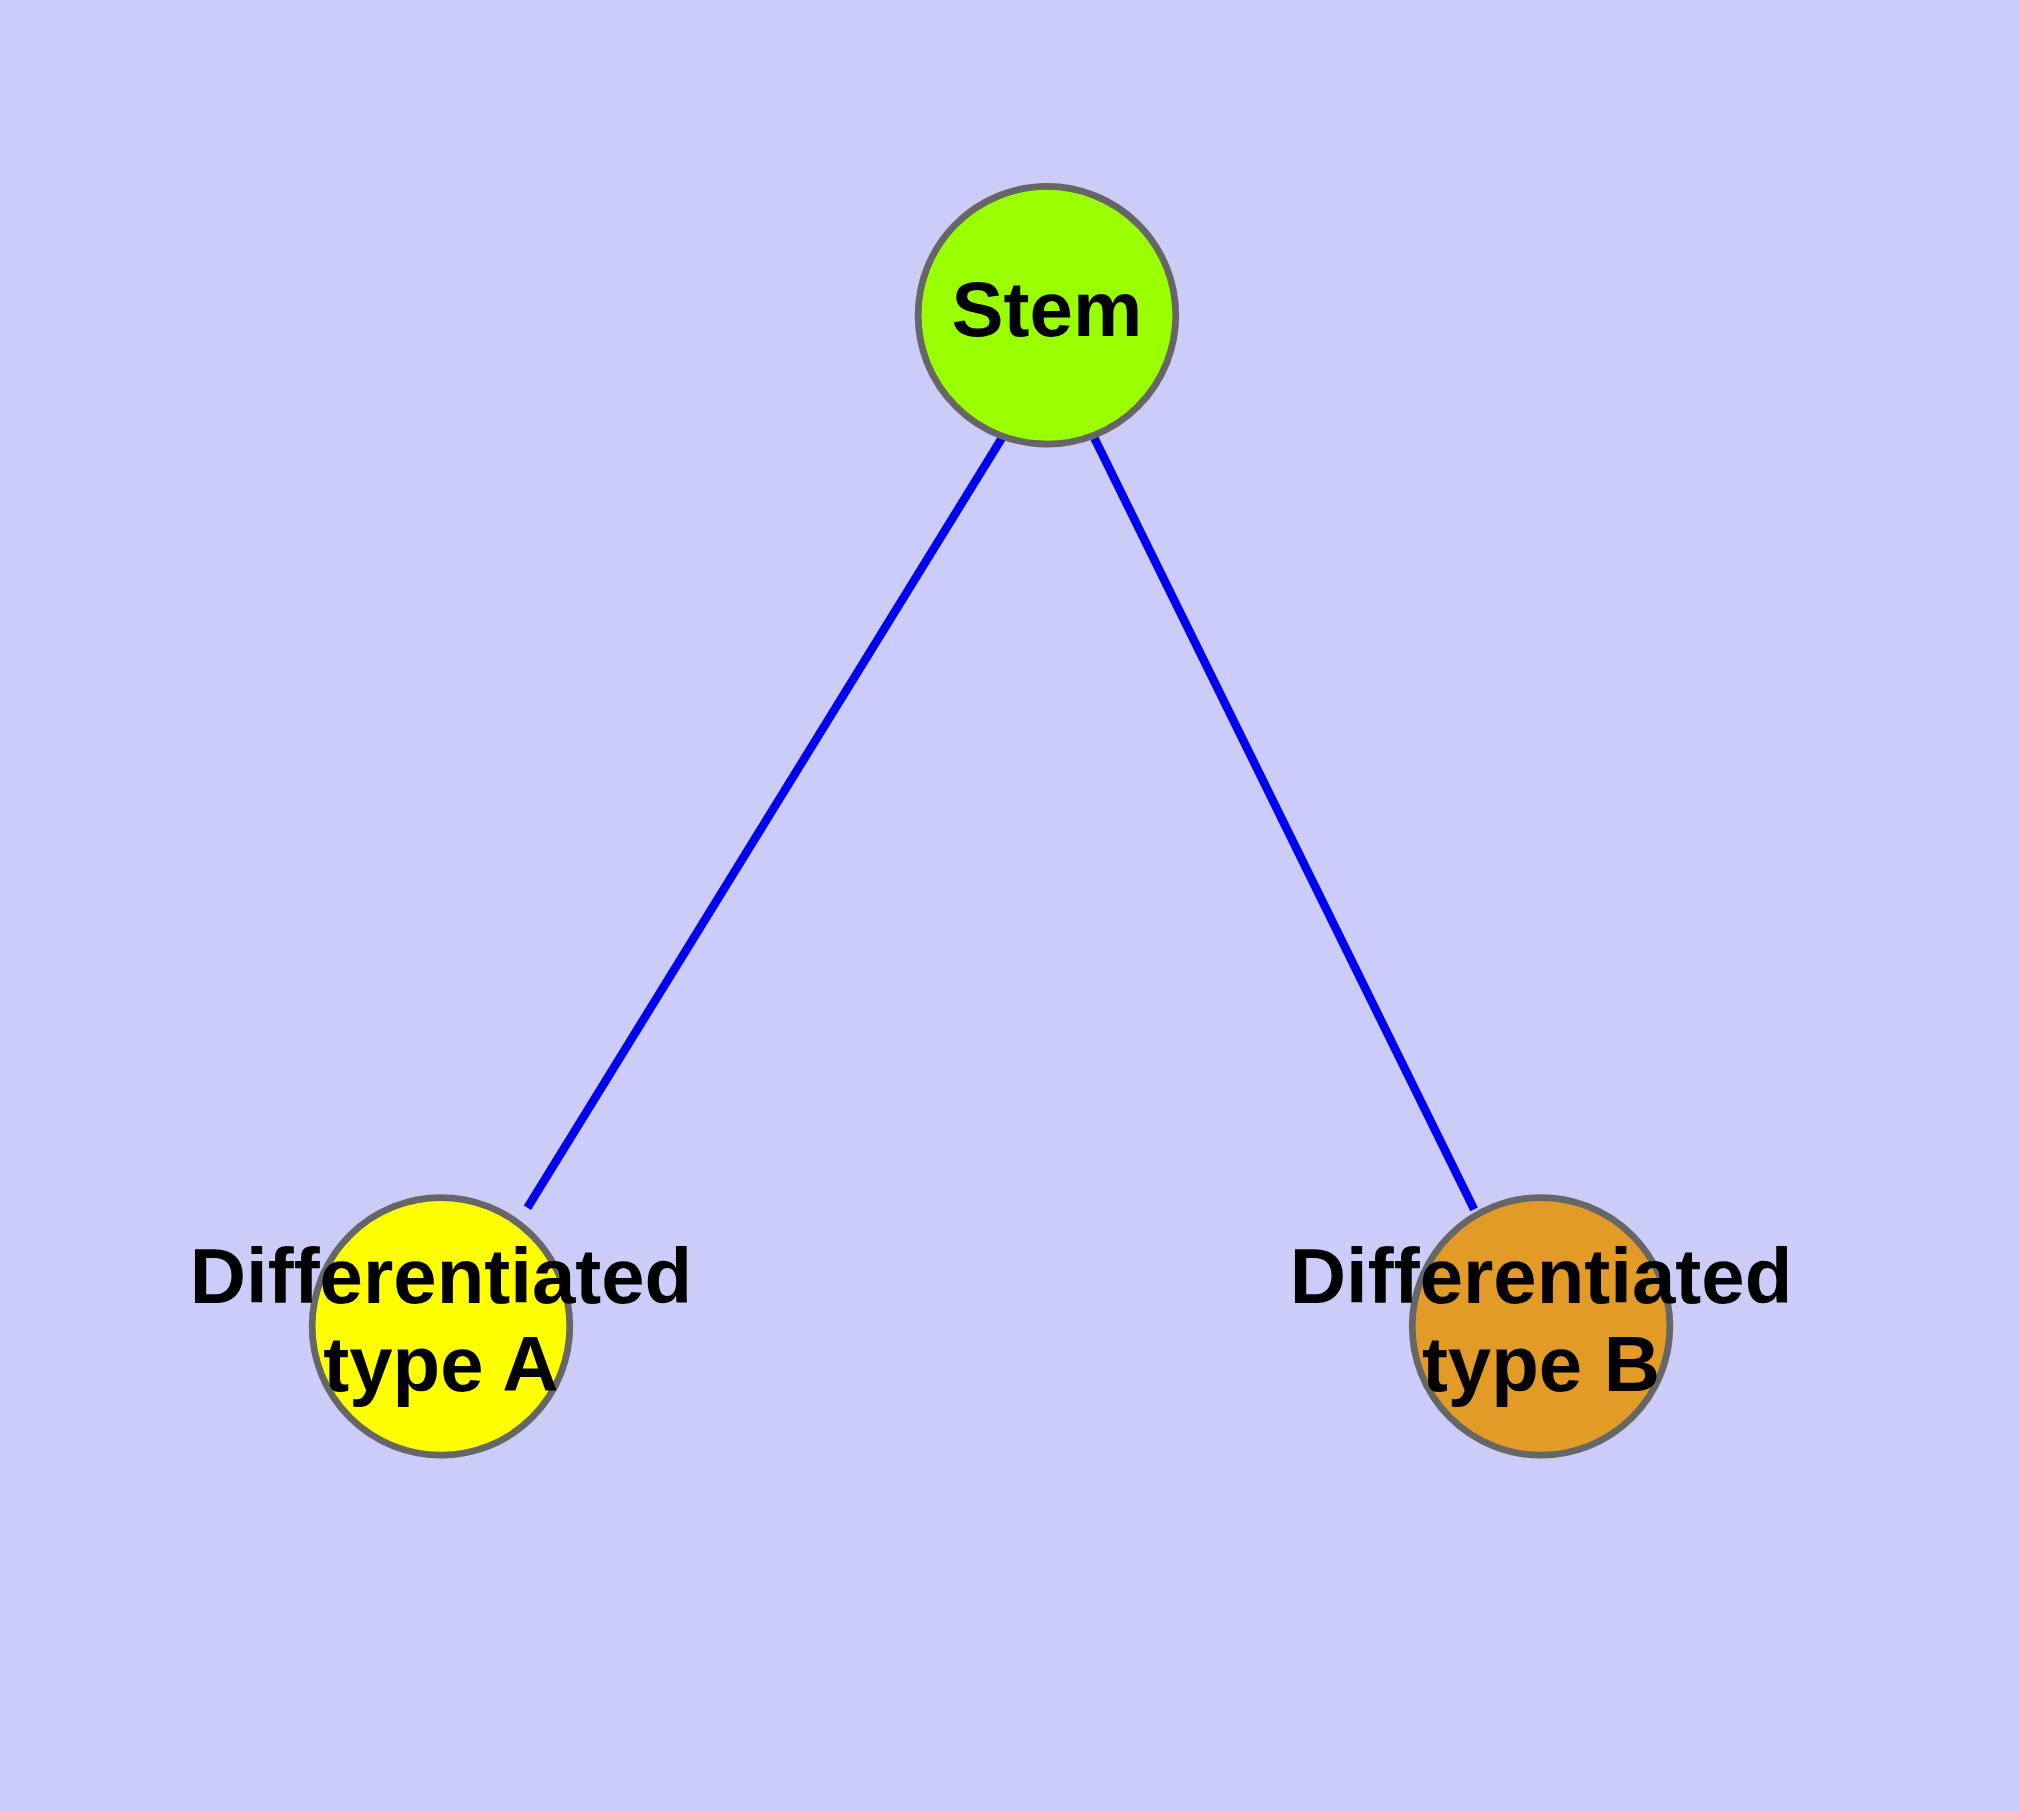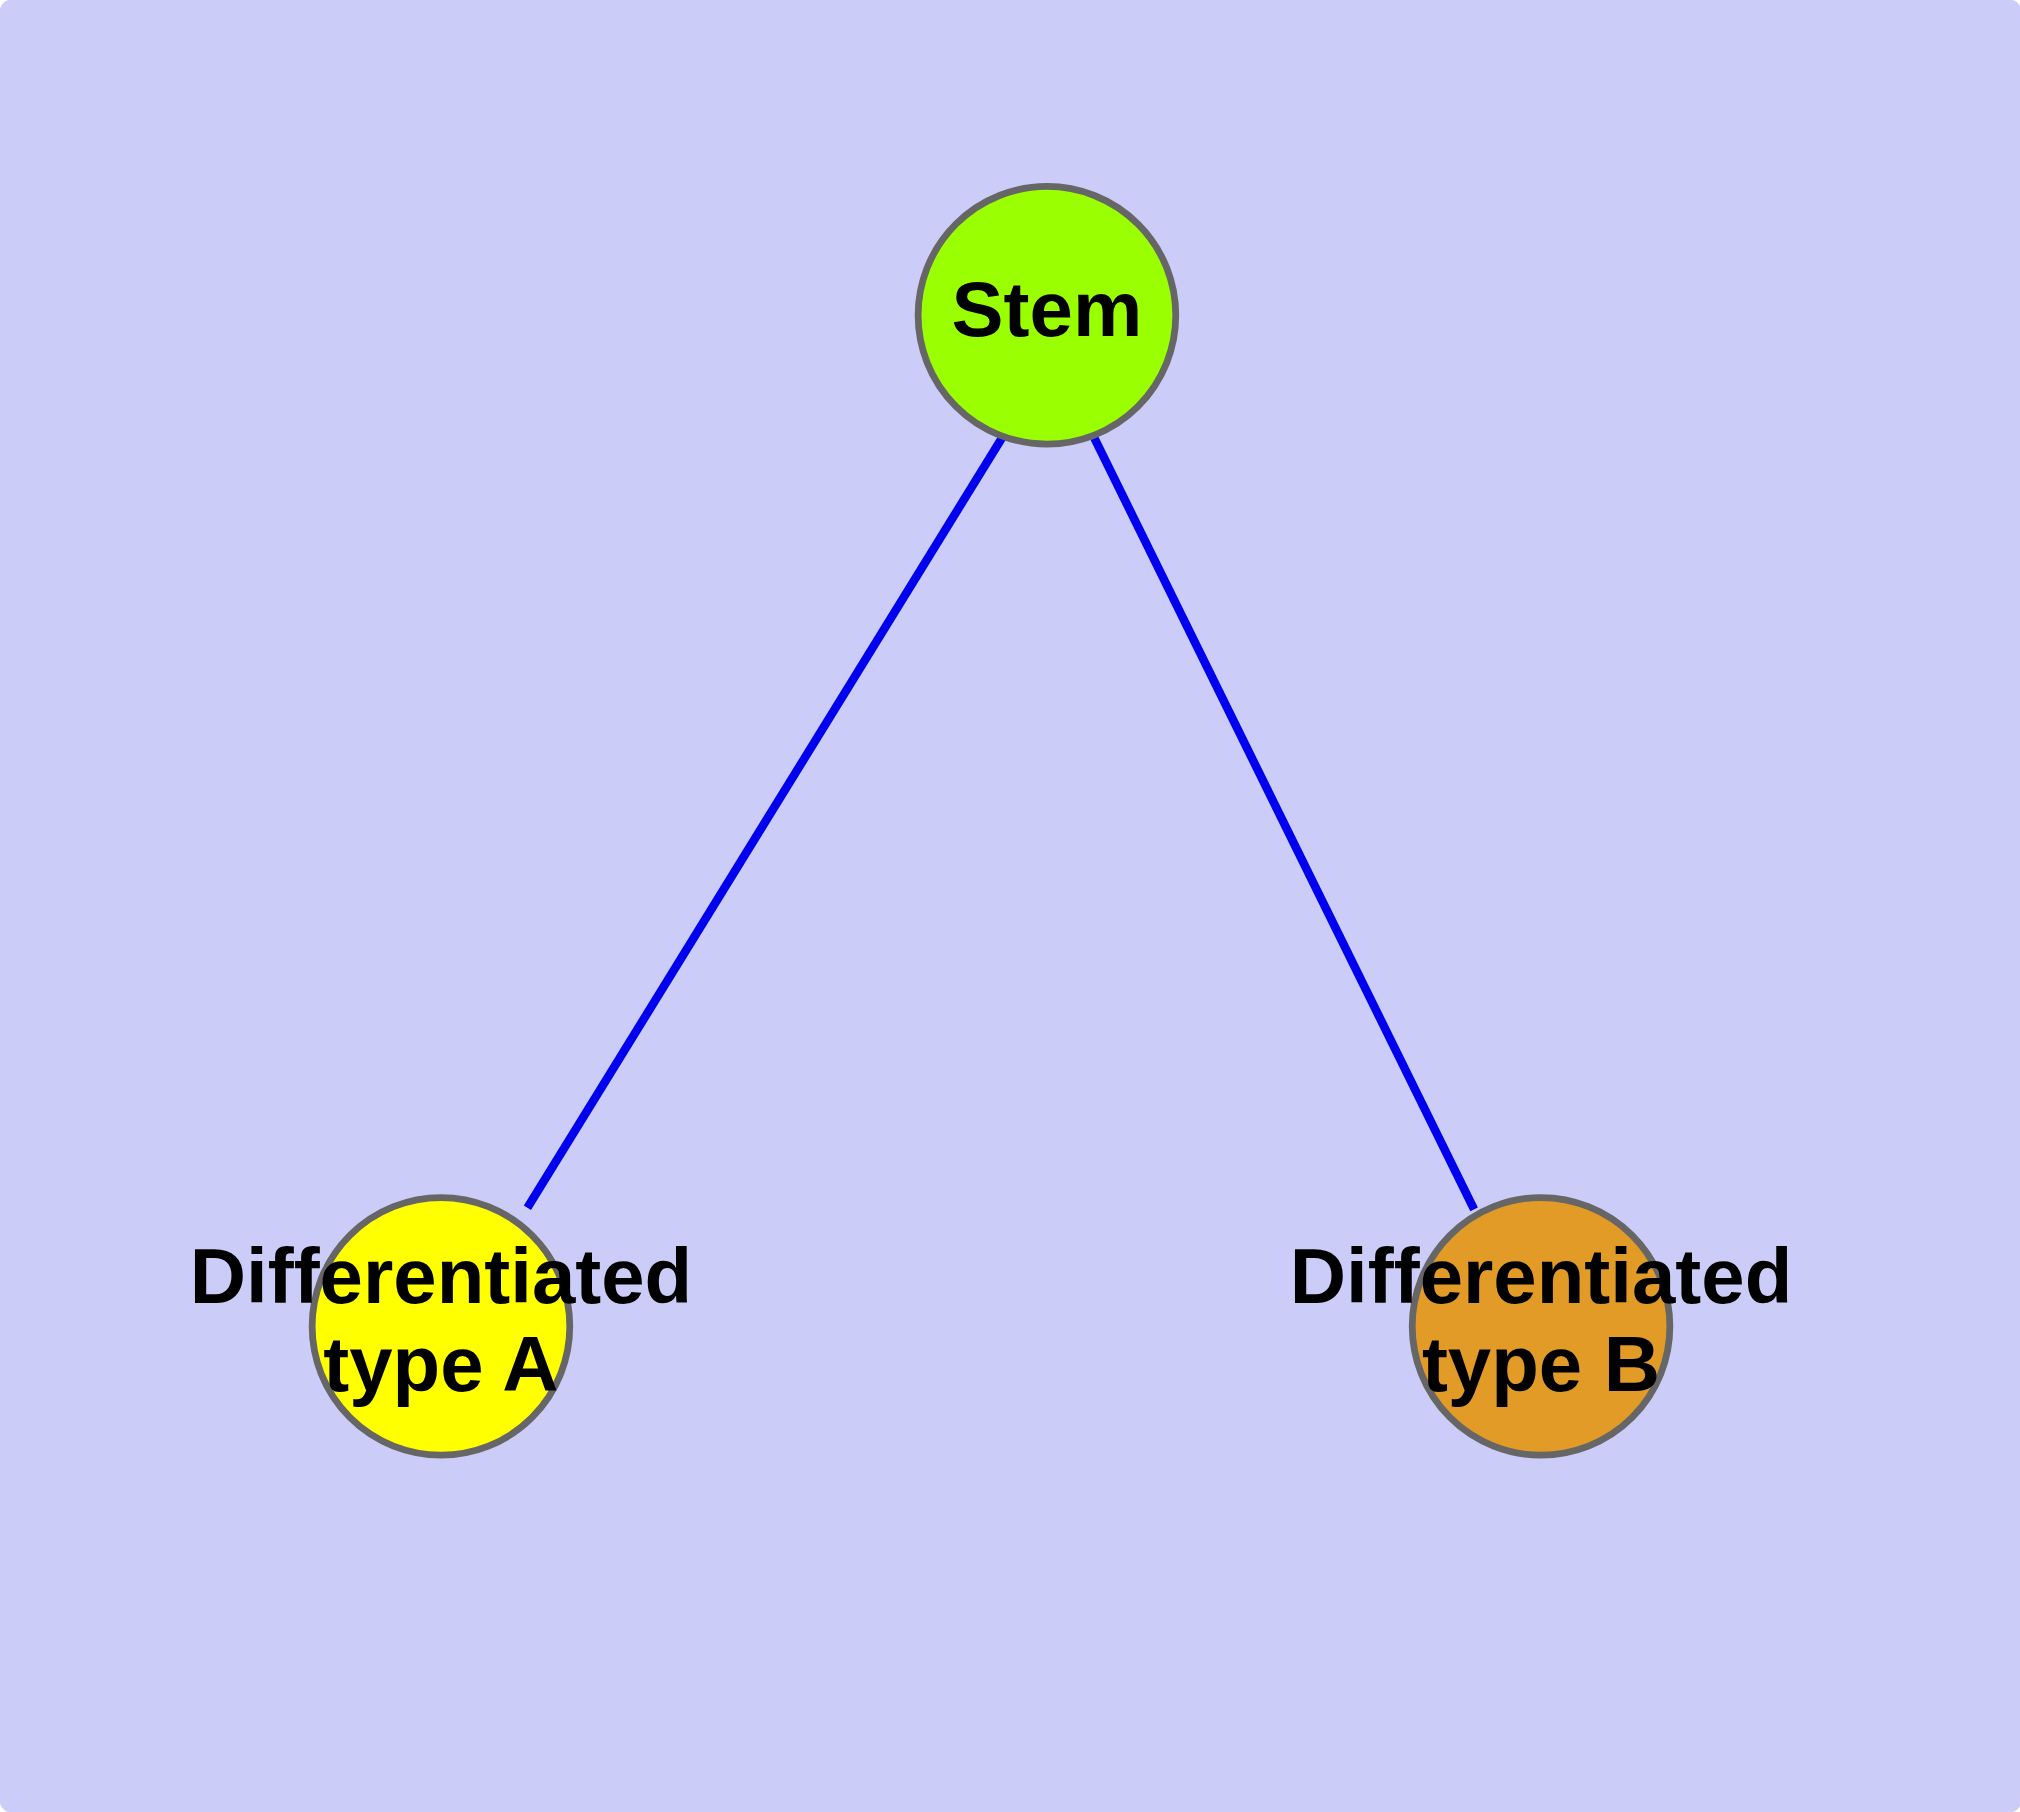--- a/index.html
+++ b/index.html
@@ -38,21 +38,21 @@
   .node-circle {
     stroke-width: 8;
   }
   .graph-edge {
     stroke-linecap: butt;
   }
 </style>
 </head>
 <body>
 
-<div id="graph-canvas" style="width: 2021px; height: 1812px; background: rgb(204, 204, 249); border-radius: 11px;">
+<div id="graph-canvas" style="width: 2021px; height: 1812px; background: rgb(204, 204, 249);">
   <svg id="graph-svg" viewBox="0 0 2384 2138" style="width: 2021px; height: 1812px;">
 
     <rect id="bg-rect" x="0" y="0" width="2384" height="2138" fill="#ccccf9"></rect>
 
     <g id="edges-layer">
       <line class="graph-edge" id="edge-0" x1="1183" y1="515" x2="622" y2="1425" stroke="#0000ee" stroke-width="10"></line>
       <line class="graph-edge" id="edge-1" x1="1291" y1="517" x2="1739" y2="1427" stroke="#0000ee" stroke-width="10"></line>
     </g>
 
     <g id="nodes-layer">

